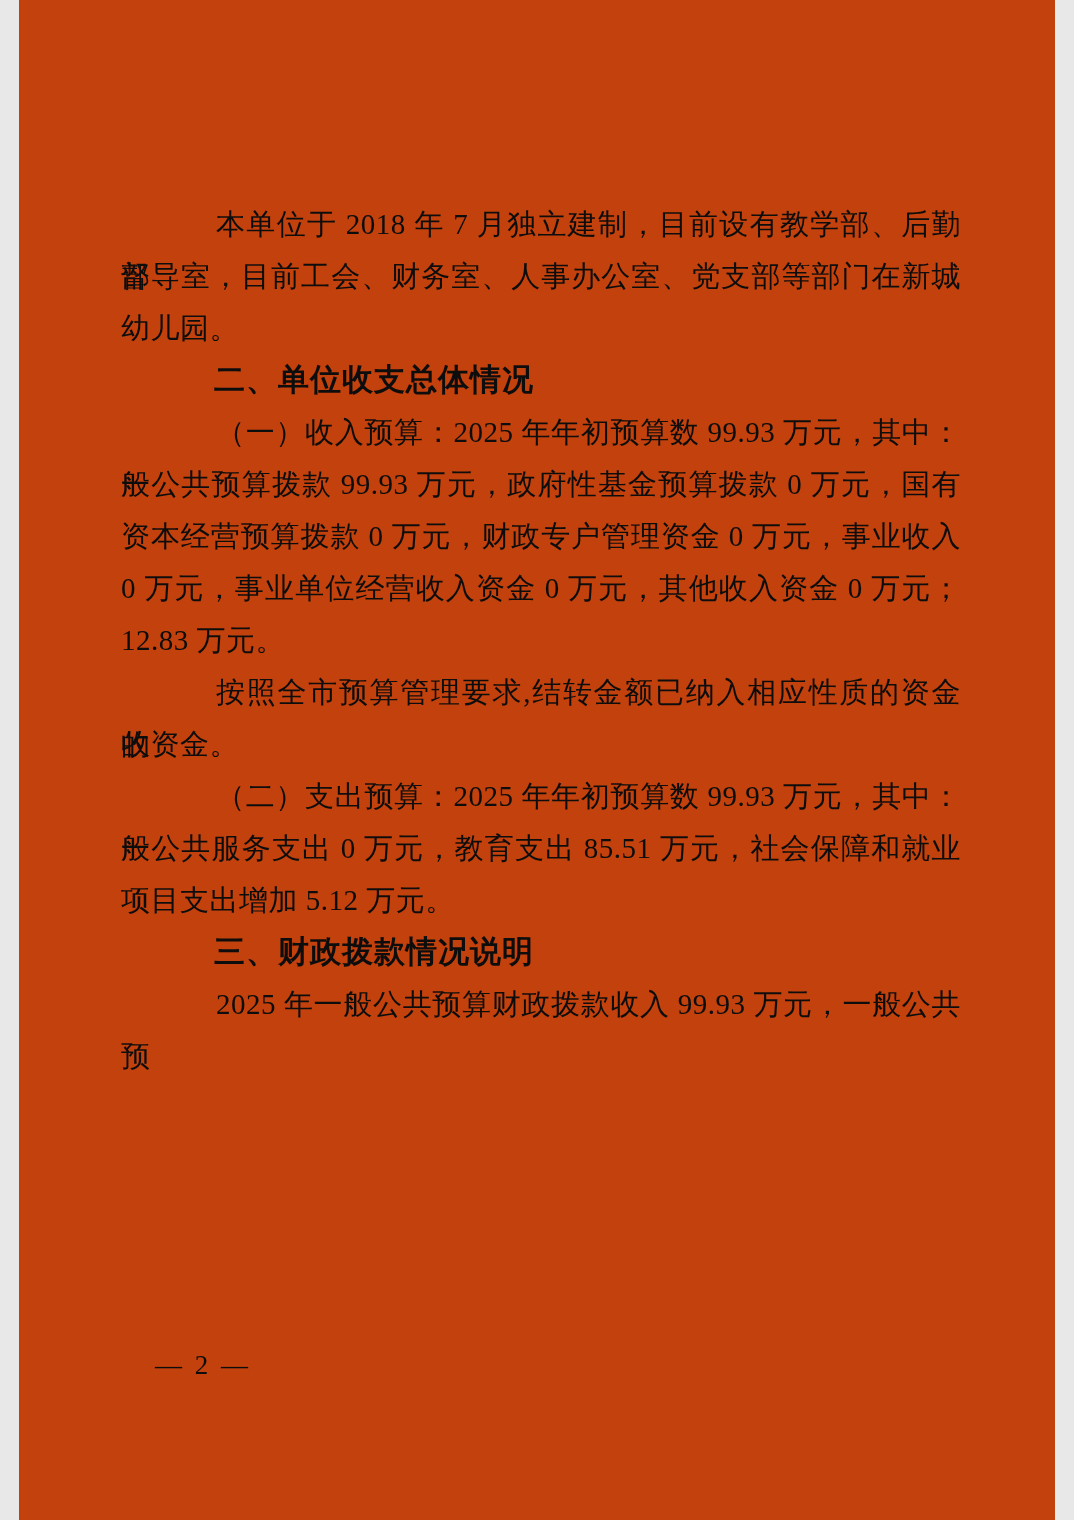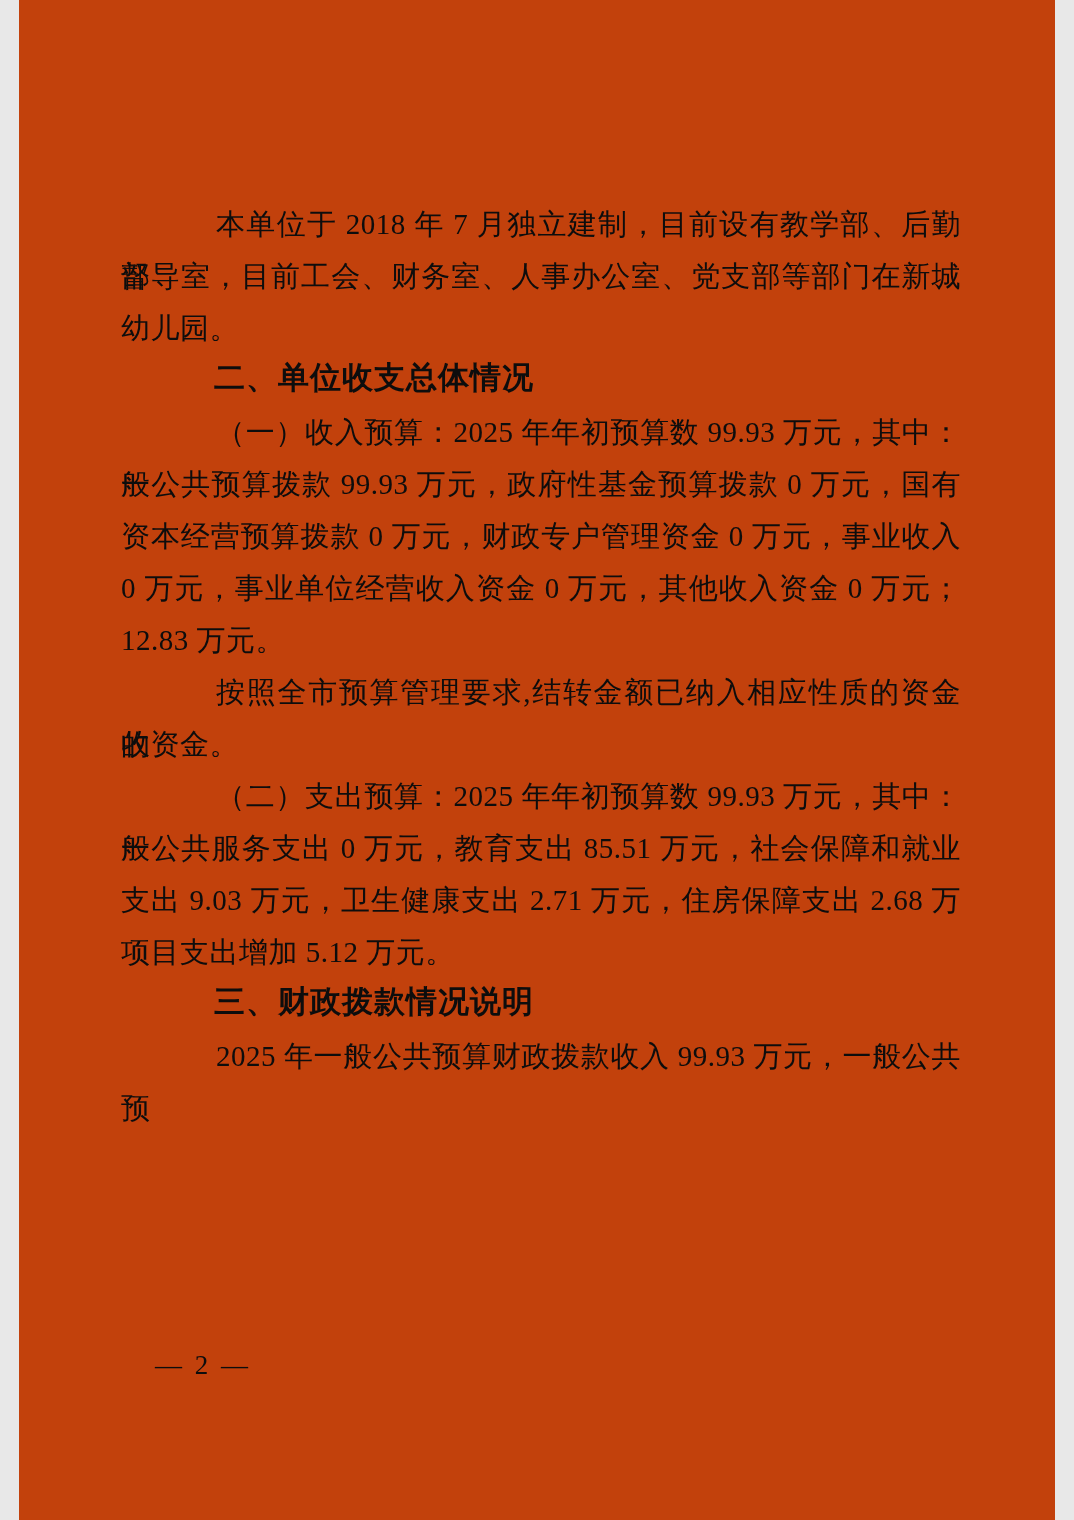--- a/index.html
+++ b/index.html
@@ -24,21 +24,21 @@
     line-height: 52px;
     height: 52px;
     white-space: nowrap;
     text-align: justify;
     text-align-last: auto;
     letter-spacing: 0.5px;
   }
   .j { text-align-last: justify; white-space: normal; }
   .ind { text-indent: 95px; }
   .hd {
-    font-family: Liberation Mono, monospace;
+    font-family: Liberation Serif, serif;
     font-weight: bold;
     font-size: 31px;
     line-height: 52px;
     height: 52px;
     padding-left: 93px;
     text-align: left;
     text-align-last: left;
     letter-spacing: 1px;
   }
   .kai { }
@@ -71,21 +71,20 @@
     <div class="ln j">0 万元，事业单位经营收入资金 0 万元，其他收入资金 0 万元；</div>
     <div class="ln">12.83 万元。</div>
 
     <div class="ln ind j">按照全市预算管理要求,结转金额已纳入相应性质的资金收</div>
     <div class="ln">的资金。</div>
 
     <div class="ln ind j">
       <span class="kai">（二）支出预算：</span><span>2025 年年初预算数 99.93 万元，其中：一</span>
     </div>
     <div class="ln j">般公共服务支出 0 万元，教育支出 85.51 万元，社会保障和就业</div>
-    <div class="ln j">支出 9.03 万元，卫生健康支出 2.71 万元，住房保障支出 2.68 万</div>
     <div class="ln">项目支出增加 5.12 万元。</div>
 
     <div class="hd">三、财政拨款情况说明</div>
 
     <div class="ln ind j">2025 年一般公共预算财政拨款收入 99.93 万元，一般公共预</div>
 
   </div>
 
   <div class="pagenum">— 2 —</div>
 </div>

